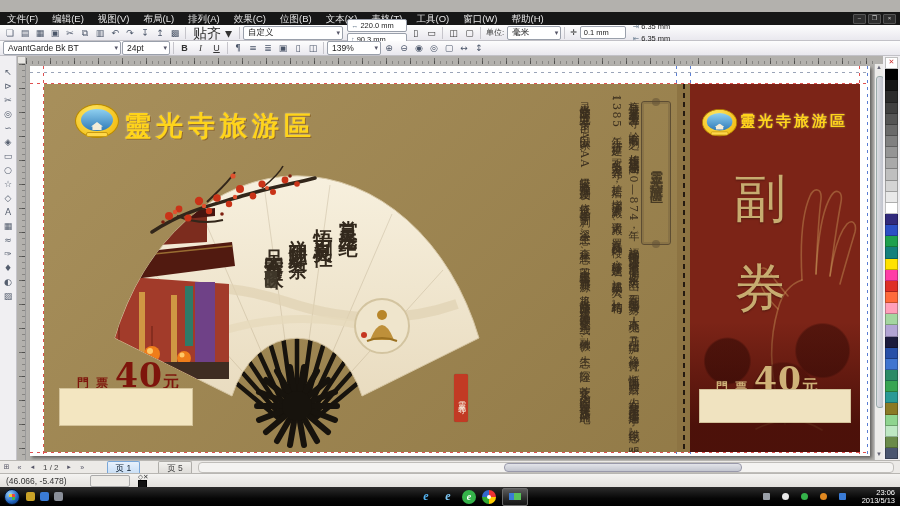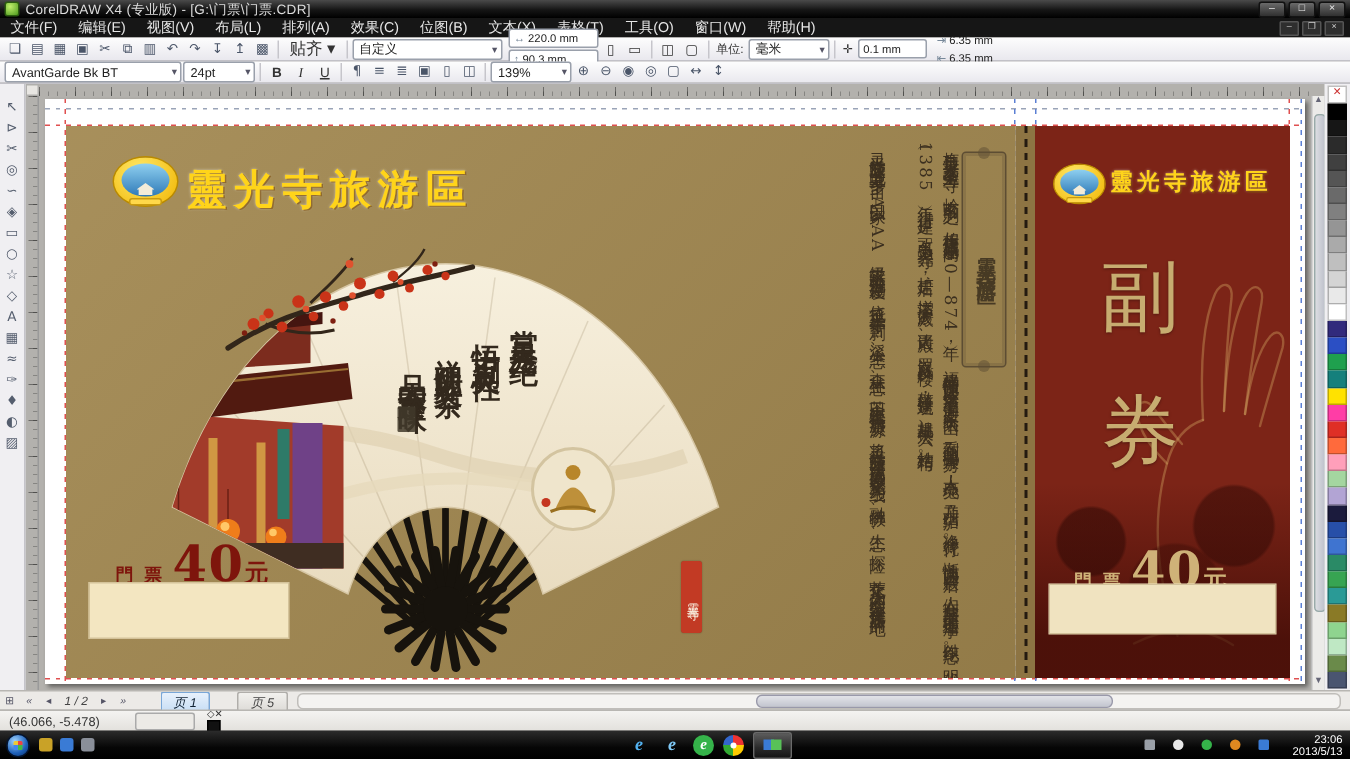--- a/index.html
+++ b/index.html
@@ -30,21 +30,21 @@
   .ico{width:14px;height:12px;font-size:9px;line-height:12px;text-align:center;color:#4a5568;
     font-family:"DejaVu Sans",sans-serif;border-radius:2px;}
   .sep{width:1px;height:12px;background:#c6c5cb;margin:0 2px;}
   .combo{height:12px;background:#fff;border:1px solid #9aa0ab;border-radius:2px;
     display:flex;align-items:center;font-size:8.5px;color:#222;padding:0 2px 0 4px;}
   .combo .arr{margin-left:auto;padding-left:4px;color:#556;font-size:7px;}
   .field{height:11px;background:#fff;border:1px solid #9aa0ab;border-radius:2px;
     font-size:7.5px;color:#222;display:flex;align-items:center;padding:0 3px;}
   .stack{display:flex;flex-direction:column;gap:1px;justify-content:center;}
   .tinylbl{font-size:8px;color:#333;padding:0 2px;}
-  .snapbtn{font-size:11px;color:#333;padding:0 4px;height:12px;line-height:12px;border-radius:2px;}
+  .snapbtn{font-size:14px;color:#333;padding:0 4px;height:12px;line-height:12px;border-radius:2px;}
   .tbtn{width:13px;height:12px;border:1px solid transparent;border-radius:2px;text-align:center;
     line-height:12px;font-size:9px;color:#333;}
   .b{font-weight:bold}.i{font-style:italic;font-family:"Liberation Serif",serif}.u{text-decoration:underline}
   
   .hruler{position:absolute;left:26px;top:56px;width:848px;height:8px;
     background:linear-gradient(#f7f6f3,#ebe9e5);border-bottom:1px solid #9a9a9a;
     background-image:repeating-linear-gradient(90deg,rgba(0,0,0,.4) 0 1px,transparent 1px 24px),
                      repeating-linear-gradient(90deg,rgba(0,0,0,.25) 0 1px,transparent 1px 6px);
     background-size:100% 6px,100% 3px;background-position:bottom,bottom;background-repeat:no-repeat;}
   .rcorner{position:absolute;left:17px;top:56px;width:9px;height:8px;background:#e8e6e2;
@@ -117,21 +117,21 @@
   .cartouche .ct{writing-mode:vertical-rl;font-family:"DejaVu Serif",serif;font-size:13px;
     letter-spacing:4px;color:#473a24;font-weight:bold;}
   .cartouche::before,.cartouche::after{content:"";position:absolute;left:50%;width:8px;height:8px;
     margin-left:-4px;background:#5d4d33;border-radius:50%;opacity:.5;}
   .cartouche::before{top:-4px;}.cartouche::after{bottom:-4px;}
   .fu-char{position:absolute;left:40px;width:60px;text-align:center;font-family:"DejaVu Serif",serif;
     font-size:52px;color:#c7ac70;text-shadow:0 1px 2px rgba(0,0,0,.35);line-height:1;}
   .hand-svg{position:absolute;left:0;top:0;}
   
   .navrow{position:absolute;left:0;top:460px;width:900px;height:13px;background:#eceae7;
-    border-top:1px solid #b8b6b2;display:flex;align-items:center;font-size:8px;color:#444;box-sizing:border-box;font-style:italic;}
+    border-top:1px solid #b8b6b2;display:flex;align-items:center;font-size:8px;color:#444;box-sizing:border-box;}
   .navbtn{width:13px;text-align:center;font-size:7px;color:#556;}
   .pageind{padding:0 4px;font-size:8px;}
   .tab{height:12px;line-height:12px;padding:0 8px;border:1px solid #b0aeaa;border-bottom:none;
     background:linear-gradient(#f2f1ee,#dddbd7);margin-left:18px;font-size:8.5px;border-radius:2px 2px 0 0;}
   .tab.active{background:linear-gradient(#e8f1fc,#c8def5);border-color:#7aa7d8;color:#123;}
   .hscroll{flex:1;height:9px;margin:0 6px;background:#f4f3f1;border:1px solid #c0beba;border-radius:4px;position:relative;}
   .hscroll .thumb{position:absolute;left:44%;width:34%;top:0;height:7px;background:linear-gradient(#e2e3e8,#c3c6d0);border:1px solid #99a;border-radius:4px;}
   .statusbar{position:absolute;left:0;top:473px;width:900px;height:14px;background:linear-gradient(#f4f3f1,#e3e1dd);
     border-top:1px solid #b8b6b2;display:flex;align-items:center;font-size:8.5px;color:#333;box-sizing:border-box;}
   .coords{width:84px;padding-left:6px;white-space:nowrap;}
@@ -164,29 +164,20 @@
   .activeapp .g2{width:7px;height:7px;background:#58c158;}
   .tray{margin-left:auto;display:flex;align-items:center;gap:12px;}
   .tico{width:7px;height:7px;border-radius:1px;}
   .clock{color:#fff;font-size:7.5px;line-height:8px;text-align:right;margin:0 5px 0 4px;}
 </style>
 </head>
 <body>
 
 <div id="app" data-name="coreldraw-window">
 
-  <div class="titlebar" data-name="titlebar">
-    <div class="app-icon" data-name="coreldraw-app-icon"></div>
-    <div class="title" data-name="window-title">CorelDRAW X4 (专业版) - [G:\门票\门票.CDR]</div>
-    <div class="winbtns">
-      <div class="winbtn" data-name="minimize-button">–</div>
-      <div class="winbtn" data-name="maximize-button">□</div>
-      <div class="winbtn" data-name="close-button">×</div>
-    </div>
-  </div>
 
   <div class="menubar" data-name="menubar">
     <span class="mi" data-name="menu-file">文件(F)</span>
     <span class="mi" data-name="menu-edit">编辑(E)</span>
     <span class="mi" data-name="menu-view">视图(V)</span>
     <span class="mi" data-name="menu-layout">布局(L)</span>
     <span class="mi" data-name="menu-arrange">排列(A)</span>
     <span class="mi" data-name="menu-effects">效果(C)</span>
     <span class="mi" data-name="menu-bitmaps">位图(B)</span>
     <span class="mi" data-name="menu-text">文本(X)</span>

